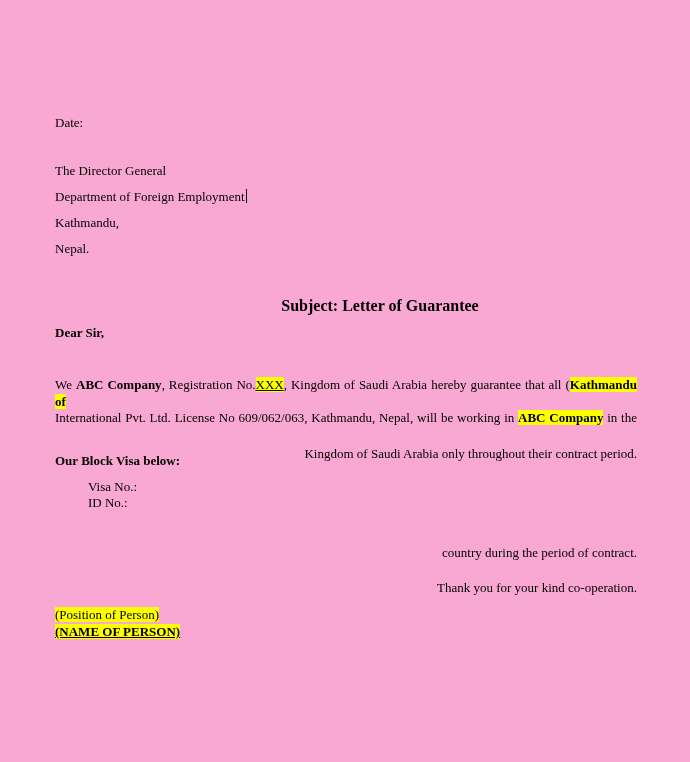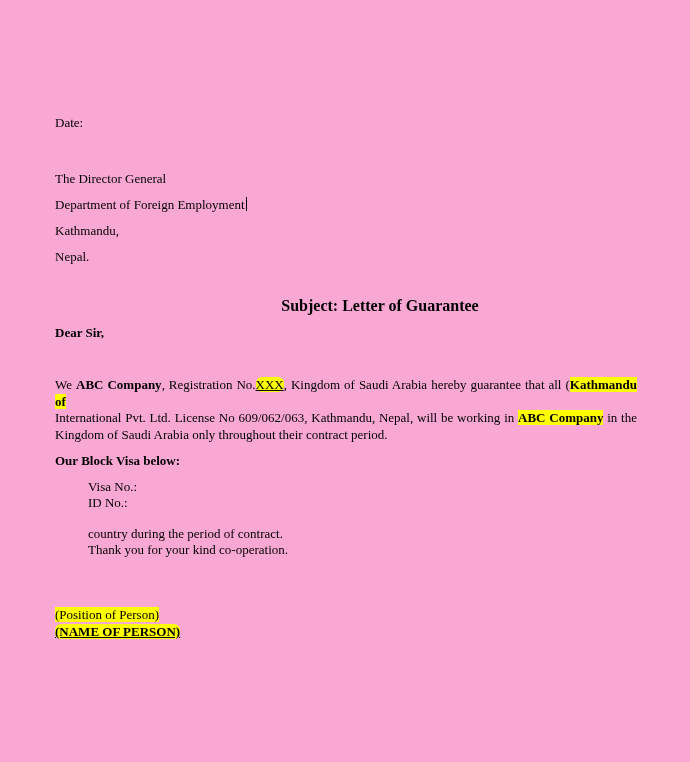--- a/index.html
+++ b/index.html
@@ -9,36 +9,36 @@
     width: 690px;
     height: 762px;
     background: #f9a8d4;
     font-family: "Liberation Serif", serif;
     font-size: 13px;
     color: var(--ink);
     overflow: hidden;
   }
   .abs { position: absolute; }
   .date-line { left: 55px; top: 115px; line-height: 16px; }
-  .addr { left: 55px; top: 166px; line-height: 26px; }
+  .addr { left: 55px; top: 158px; line-height: 26px; }
   .subject {
     left: 0; top: 296px; width: 690px;
     text-align: center; font-weight: bold; font-size: 16px; line-height: 19px; margin-left: 35px;
   }
   .salutation { left: 55px; top: 325px; font-weight: bold; line-height: 16px; text-align: center; }
   .body-para { left: 55px; top: 377px; width: 582px; line-height: 16.7px; }
   .jline { text-align: justify; text-align-last: justify; }
-  .plainline { text-align: left; }
+  .plainline { text-align: right; margin-top: 19px; }
   .visa-heading { left: 55px; top: 453px; font-weight: bold; line-height: 16px; }
   .visa-fields { left: 88px; top: 479px; line-height: 16.3px; }
   .further { left: 88px; top: 526px; width: 549px; line-height: 16.4px; }
   .signature { left: 55px; top: 606px; line-height: 17px; }
   .seg-b { font-weight: bold; }
   .seg-h { background: var(--hl); }
-  .seg-u { text-decoration: underline; border-radius: 6px; }
+  .seg-u { text-decoration: underline; }
   .caret {
     display: inline-block;
     width: 1px; height: 14px;
     background: var(--ink);
     margin-left: 1px;
     vertical-align: -2px;
   }
 </style>
 </head>
 <body>

